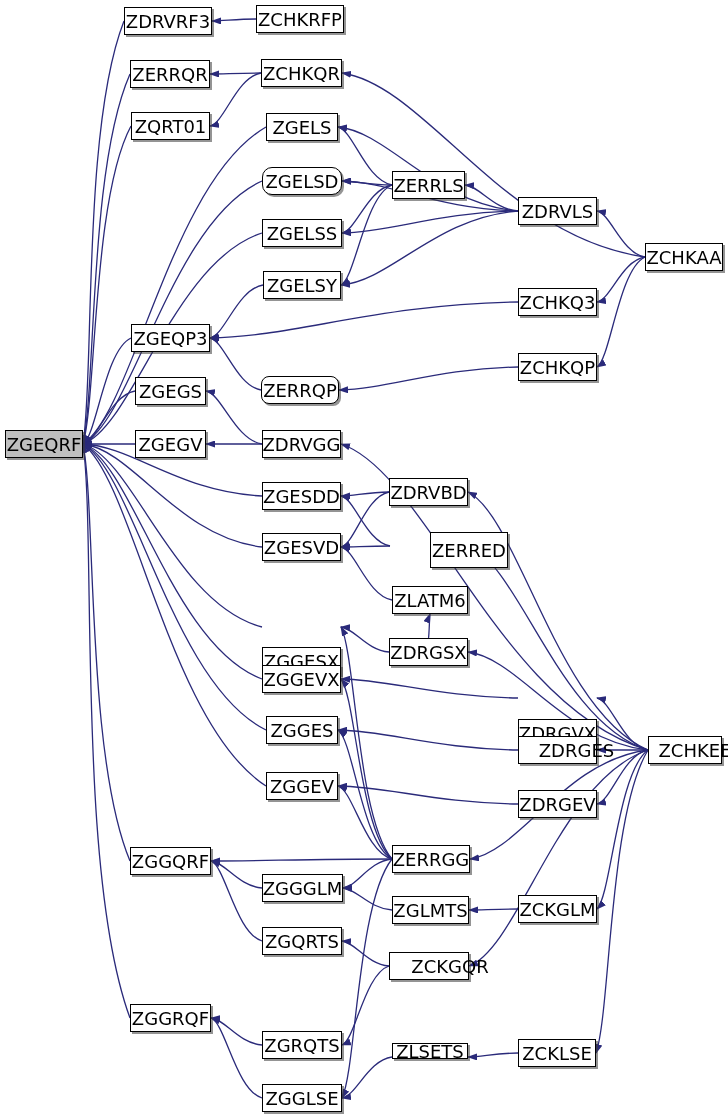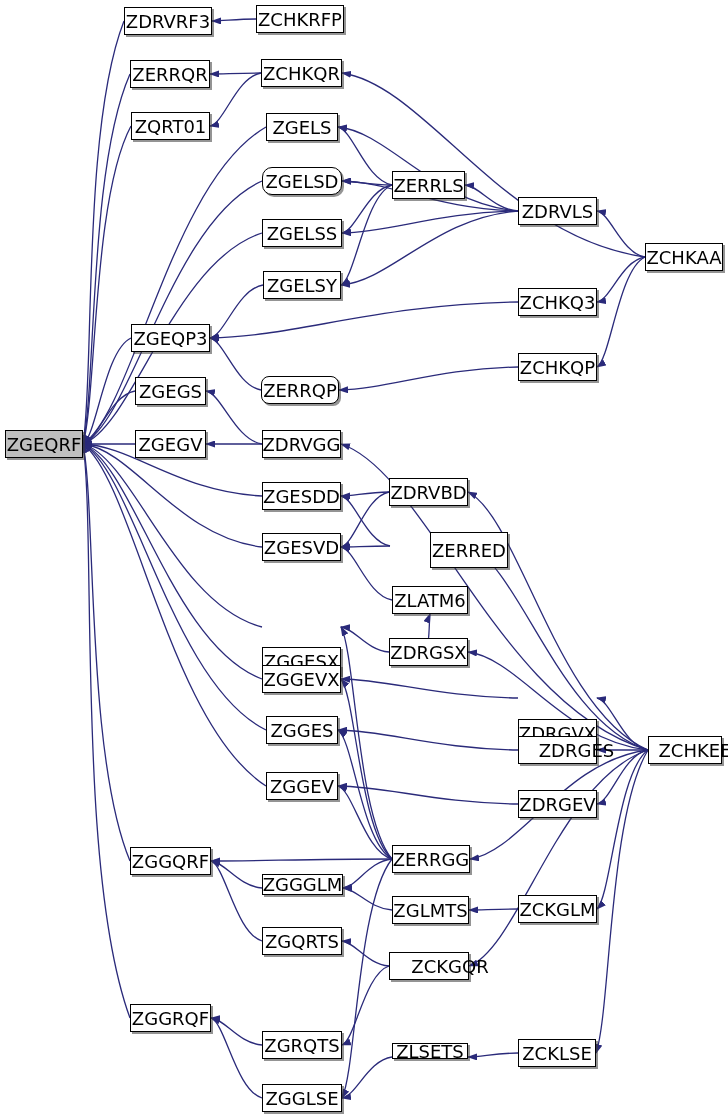--- a/index.html
+++ b/index.html
@@ -206,21 +206,21 @@
       </div>
       <div class="node" style="left: 518px; top: 790px; width: 79px; height: 28px;">
         <span>ZDRGEV</span>
       </div>
       <div class="node" style="left: 130px; top: 847px; width: 81px; height: 28px;">
         <span>ZGGQRF</span>
       </div>
       <div class="node" style="left: 392px; top: 845px; width: 78px; height: 28px;">
         <span>ZERRGG</span>
       </div>
-      <div class="node" style="left: 262px; top: 874px; width: 81px; height: 21px;">
+      <div class="node" style="left: 262px; top: 874px; width: 81px; height: 28px;">
         <span>ZGGGLM</span>
       </div>
       <div class="node" style="left: 392px; top: 896px; width: 77px; height: 28px;">
         <span>ZGLMTS</span>
       </div>
       <div class="node" style="left: 518px; top: 895px; width: 79px; height: 28px;">
         <span>ZCKGLM</span>
       </div>
       <div class="node" style="left: 262px; top: 927px; width: 80px; height: 28px;">
         <span>ZGQRTS</span>

